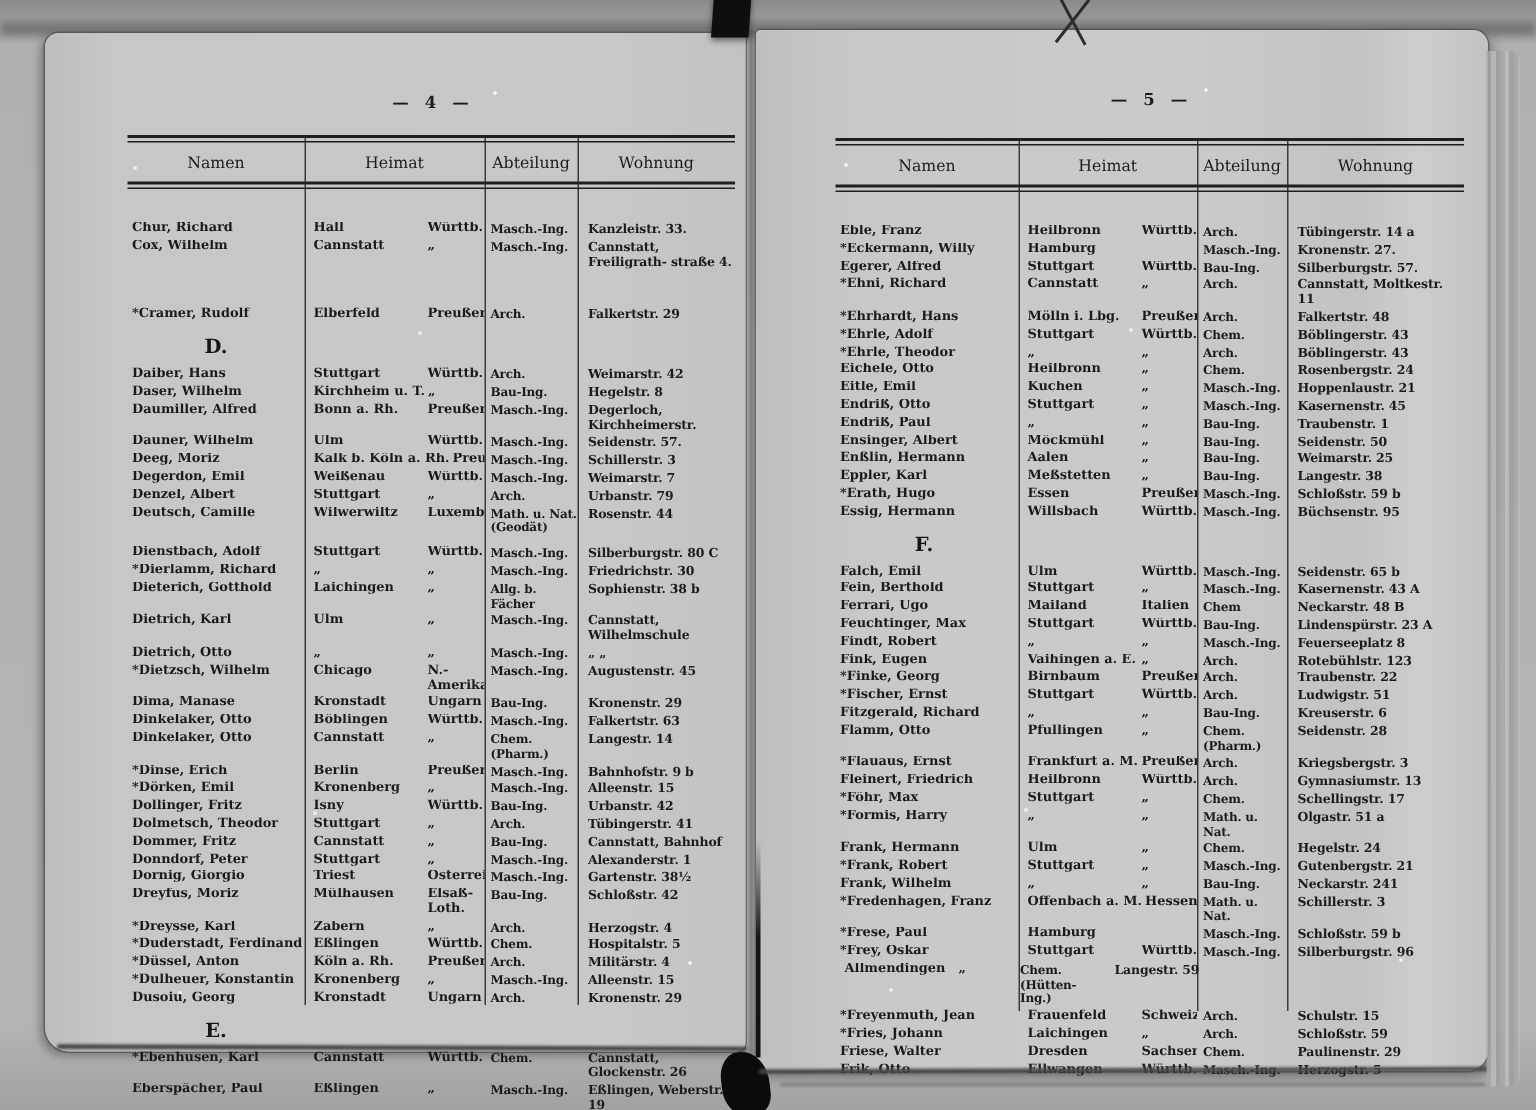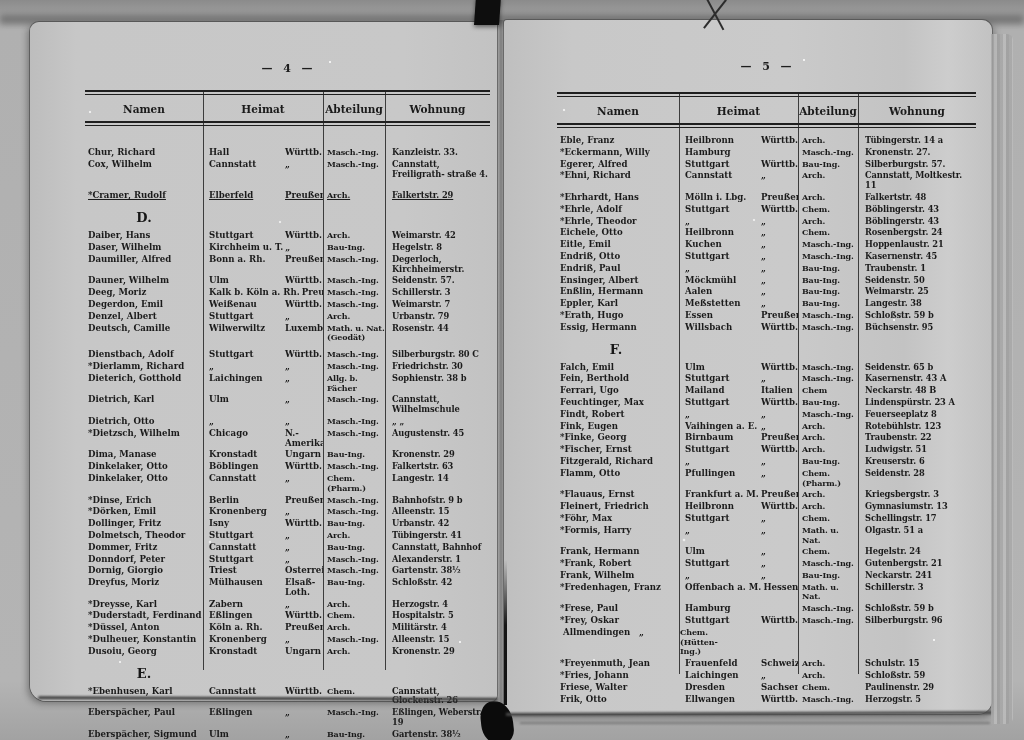--- a/index.html
+++ b/index.html
@@ -59,24 +59,24 @@
   .dtable{position:absolute;color:#1b1b1b;}
   .page-left  .dtable{left:55px;top:68px;width:405px;height:584px;}
   .page-right .dtable{left:53px;top:72px;width:419px;height:586px;}
   .hrule{position:absolute;left:0;right:0;background:#1f1f1f;}
   .r1{top:0;height:2px;}
   .r2{top:4px;height:1px;}
   .r3{top:31px;height:1.6px;}
   .r4{top:35px;height:1px;}
   .vline{position:absolute;top:2px;bottom:4px;width:1px;background:rgba(35,35,35,.85);}
   .thead{position:absolute;top:7px;left:0;right:0;height:24px;display:flex;align-items:center;}
-  .th{font-size:10.5px;font-weight:bold;text-align:center;}
+  .th{font-size:10.5px;font-weight:normal;text-align:center;}
   .tbody{position:absolute;top:37px;left:0;right:0;}
   .page-left  .tbody{padding-top:20px;}
-  .page-right .tbody{padding-top:6px;}
+  .page-right .tbody{padding-top:20px;}
   .row{display:flex;line-height:9.8px;padding:1px 0;font-size:8.6px;font-weight:bold;}
   .cell{overflow:hidden;}
   .c-name{padding-left:3px;}
   .c-heimat{display:flex;}
   .c-heimat .city{flex:0 0 74px;padding-left:6px;white-space:nowrap;}
   .c-heimat .state{flex:1;padding-left:2px;}
   .c-dept{font-size:8px;letter-spacing:-.15px;padding-left:4px;}
   .c-addr{flex:1;font-size:8.3px;letter-spacing:-.1px;padding-left:7px;padding-right:2px;}
   
   .page-left  .c-name{width:115px;} .page-left  .c-heimat{width:120px;}
@@ -129,21 +129,21 @@
           </div>
           <div class="row">
             <div class="cell c-name">Cox, Wilhelm</div>
             <div class="cell c-heimat">
               <span class="city">Cannstatt</span>
               <span class="state">„</span>
             </div>
             <div class="cell c-dept">Masch.-Ing.</div>
             <div class="cell c-addr">Cannstatt, Freiligrath- straße 4.</div>
           </div>
-          <div class="row" style="margin-top: 10px; text-decoration: underline;">
+          <div class="row" style="margin-top: 24px;">
             <div class="cell c-name">*Cramer, Rudolf</div>
             <div class="cell c-heimat">
               <span class="city">Elberfeld</span>
               <span class="state">Preußen</span>
             </div>
             <div class="cell c-dept">Arch.</div>
             <div class="cell c-addr">Falkertstr. 29</div>
           </div>
           <div class="section-letter">D.</div>
           <div class="row">
@@ -799,20 +799,21 @@
             </div>
             <div class="cell c-dept">Masch.-Ing.</div>
             <div class="cell c-addr">Silberburgstr. 96</div>
           </div>
           <div class="row">
             <div class="cell c-heimat">
               <span class="city">Allmendingen</span>
               <span class="state">„</span>
             </div>
             <div class="cell c-dept">Chem. (Hütten- Ing.)</div>
+            <div class="cell c-addr">Langestr. 59</div>
           </div>
           <div class="row">
             <div class="cell c-name">*Freyenmuth, Jean</div>
             <div class="cell c-heimat">
               <span class="city">Frauenfeld</span>
               <span class="state">Schweiz</span>
             </div>
             <div class="cell c-dept">Arch.</div>
             <div class="cell c-addr">Schulstr. 15</div>
           </div>

